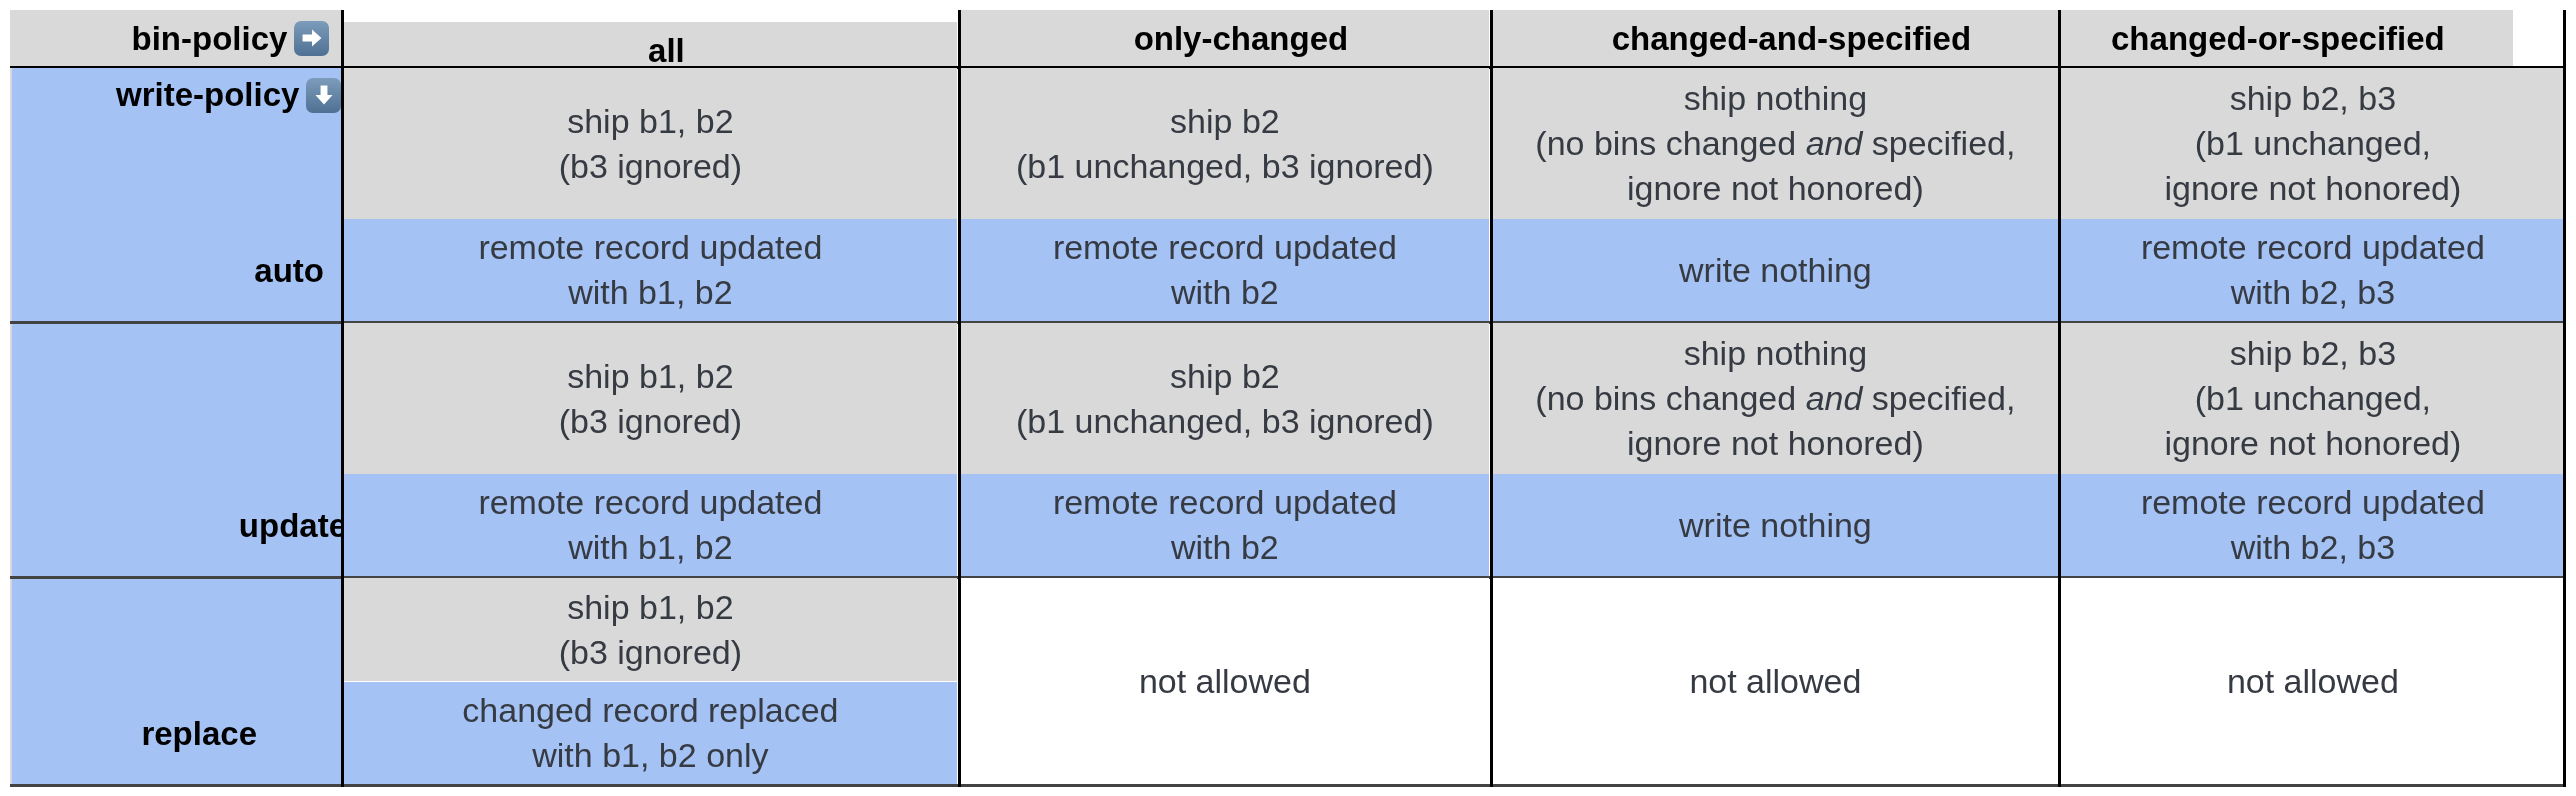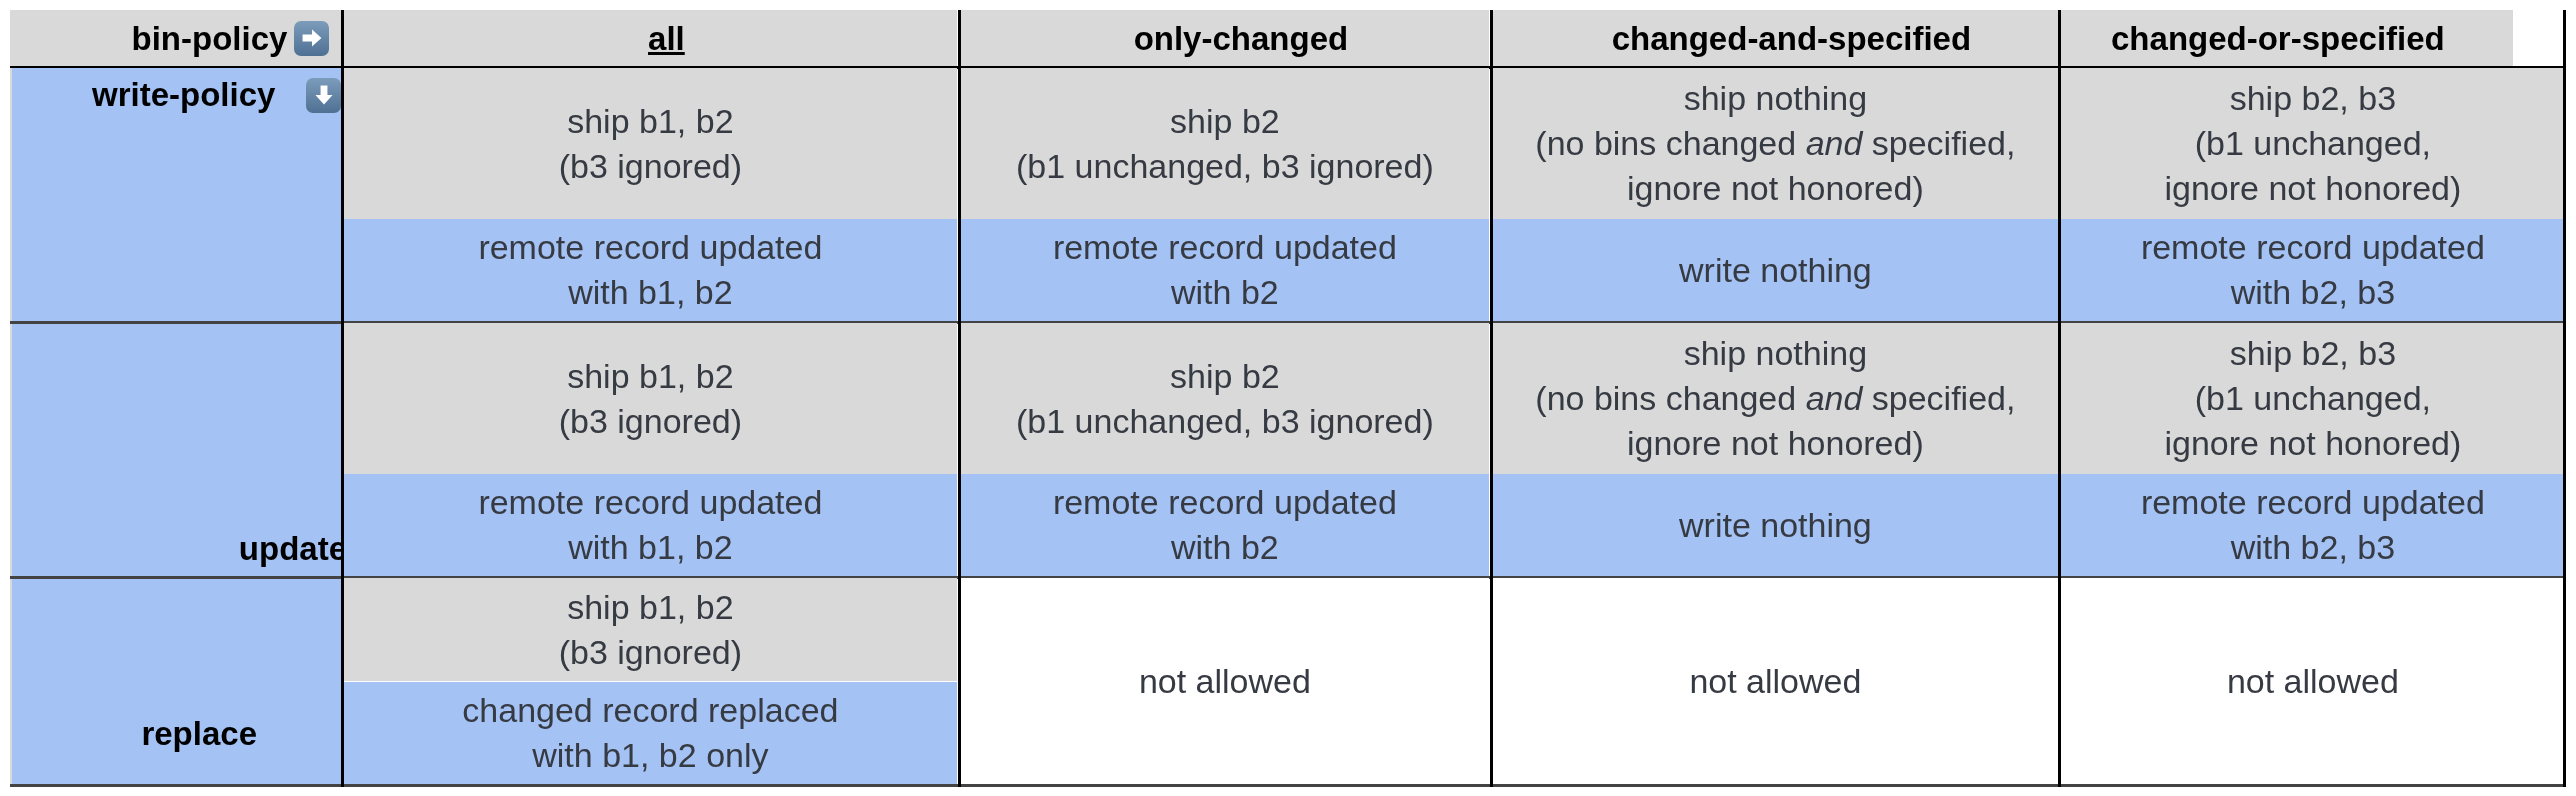--- a/index.html
+++ b/index.html
@@ -32,37 +32,38 @@
 <div class="tbl">
 
   <div class="cell gray hdr" style="left:0;top:0;width:331px;height:56px;justify-content:flex-end;padding-right:12px;">
     <span>bin-policy</span>
     <span class="icon">
       <svg width="24" height="24" viewBox="0 0 28 28">
           <path d="M3 10h11V4l11 10-11 10v-6H3z" fill="#fff"></path>
         </svg>
     </span>
   </div>
-  <div class="cell gray hdr" style="left:333px;top:0;width:614px;height:56px;text-decoration:underline;">all</div>
+  <div class="cell gray hdr" style="left:333px;top:12px;width:614px;height:56px;">all</div>
   <div class="cell gray hdr" style="left:950px;top:0;width:529px;height:56px;">only-changed</div>
   <div class="cell gray hdr" style="left:1482px;top:0;width:566px;height:56px;">changed-and-specified</div>
   <div class="cell gray hdr" style="left:2000px;top:0;width:503px;height:56px;">changed-or-specified</div>
   <div class="hline black" style="left:0;top:56px;width:2556px;"></div>
 
   <div class="cell blue" style="left:0;top:58px;width:331px;height:719px;border-left:2.6px solid #d9d9d9;"></div>
 
-  <div class="labelstack" style="top:66px;right:2225px;gap:24px;">
+  <div class="labelstack" style="top:66px;right:2225px;">
     <span class="hdr" style="font-size:33px;">write-policy</span>
     <span class="icon">
       <svg width="24" height="24" viewBox="0 0 28 28">
           <path d="M10 3h8v11h6L14 25 4 14h6z" fill="#fff"></path>
         </svg>
     </span>
   </div>
 
+  <div class="cell lbl" style="left:0;top:209px;width:331px;height:102px;">auto</div>
   <div class="cell gray" style="left:333px;top:58px;width:614px;height:151px;">ship b1, b2
 (b3 ignored)</div>
   <div class="cell gray" style="left:950px;top:58px;width:529px;height:151px;">ship b2
 (b1 unchanged, b3 ignored)</div>
   <div class="cell gray" style="left:1482px;top:58px;width:566px;height:151px;">
     <span><span>ship nothing
 (no bins changed </span><em>and</em><span> specified,
 ignore not honored)</span></span>
   </div>
   <div class="cell gray" style="left:2051px;top:58px;width:503px;height:151px;">ship b2, b3
@@ -70,21 +71,21 @@
 ignore not honored)</div>
   <div class="cell blue" style="left:333px;top:209px;width:614px;height:102px;">remote record updated
 with b1, b2</div>
   <div class="cell blue" style="left:950px;top:209px;width:529px;height:102px;">remote record updated
 with b2</div>
   <div class="cell blue" style="left:1482px;top:209px;width:566px;height:102px;">write nothing</div>
   <div class="cell blue" style="left:2051px;top:209px;width:503px;height:102px;">remote record updated
 with b2, b3</div>
   <div class="hline dark" style="left:0;top:311px;width:2556px;"></div>
 
-  <div class="cell lbl" style="left:0;top:487px;width:354px;height:102px;">update</div>
+  <div class="cell lbl" style="left:0;top:464px;width:354px;height:102px;">update</div>
   <div class="cell gray" style="left:333px;top:313px;width:614px;height:151px;">ship b1, b2
 (b3 ignored)</div>
   <div class="cell gray" style="left:950px;top:313px;width:529px;height:151px;">ship b2
 (b1 unchanged, b3 ignored)</div>
   <div class="cell gray" style="left:1482px;top:313px;width:566px;height:151px;">
     <span><span>ship nothing
 (no bins changed </span><em>and</em><span> specified,
 ignore not honored)</span></span>
   </div>
   <div class="cell gray" style="left:2051px;top:313px;width:503px;height:151px;">ship b2, b3

